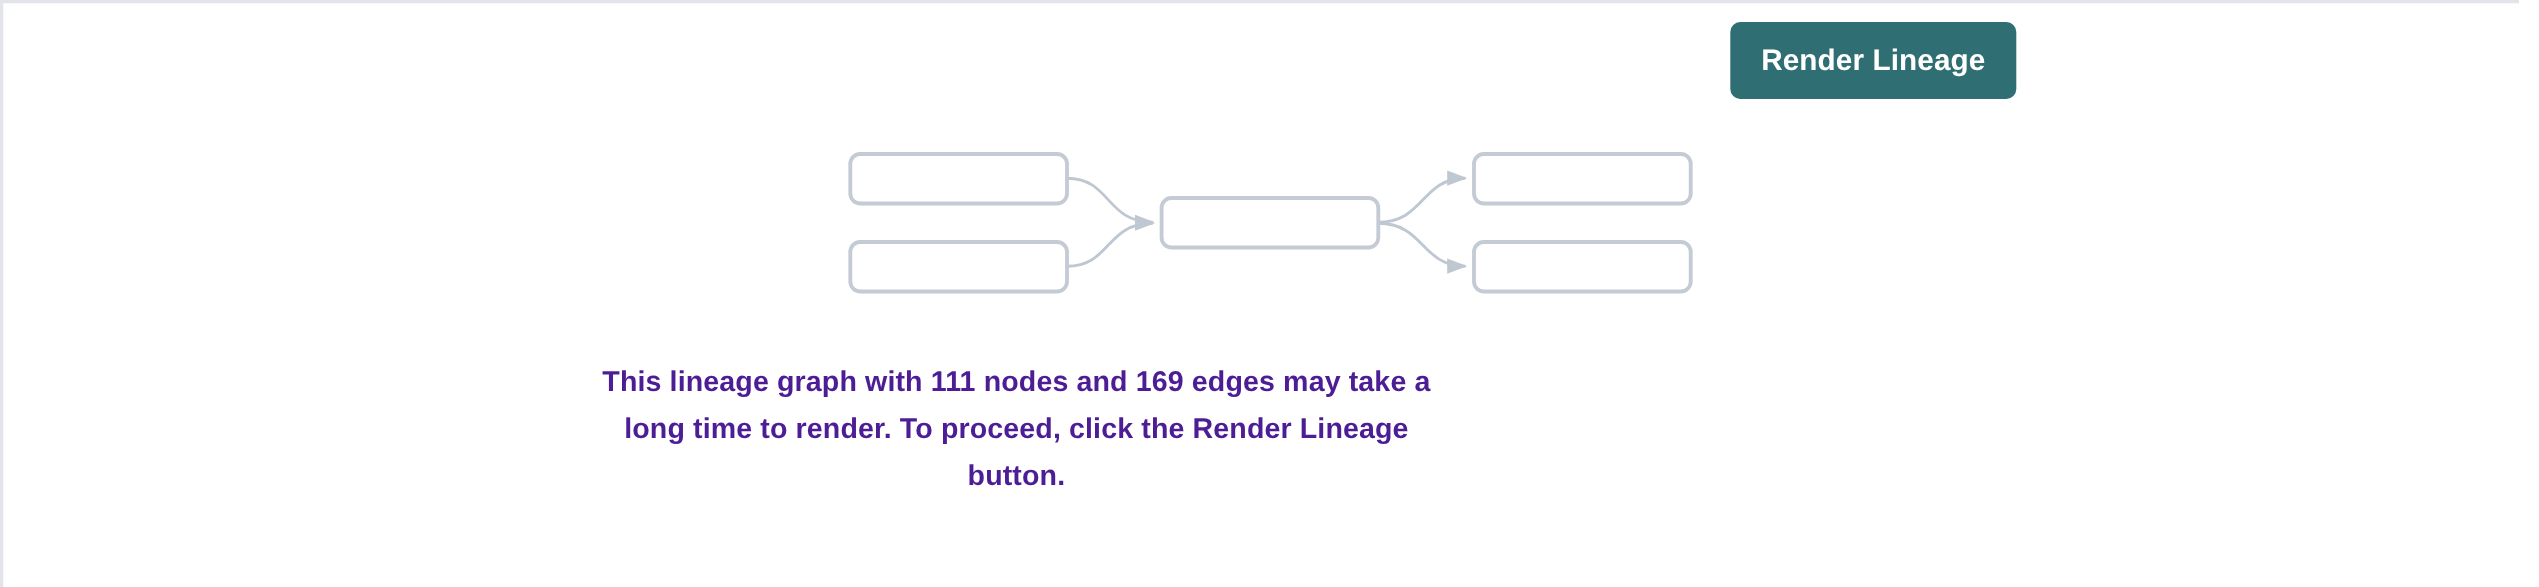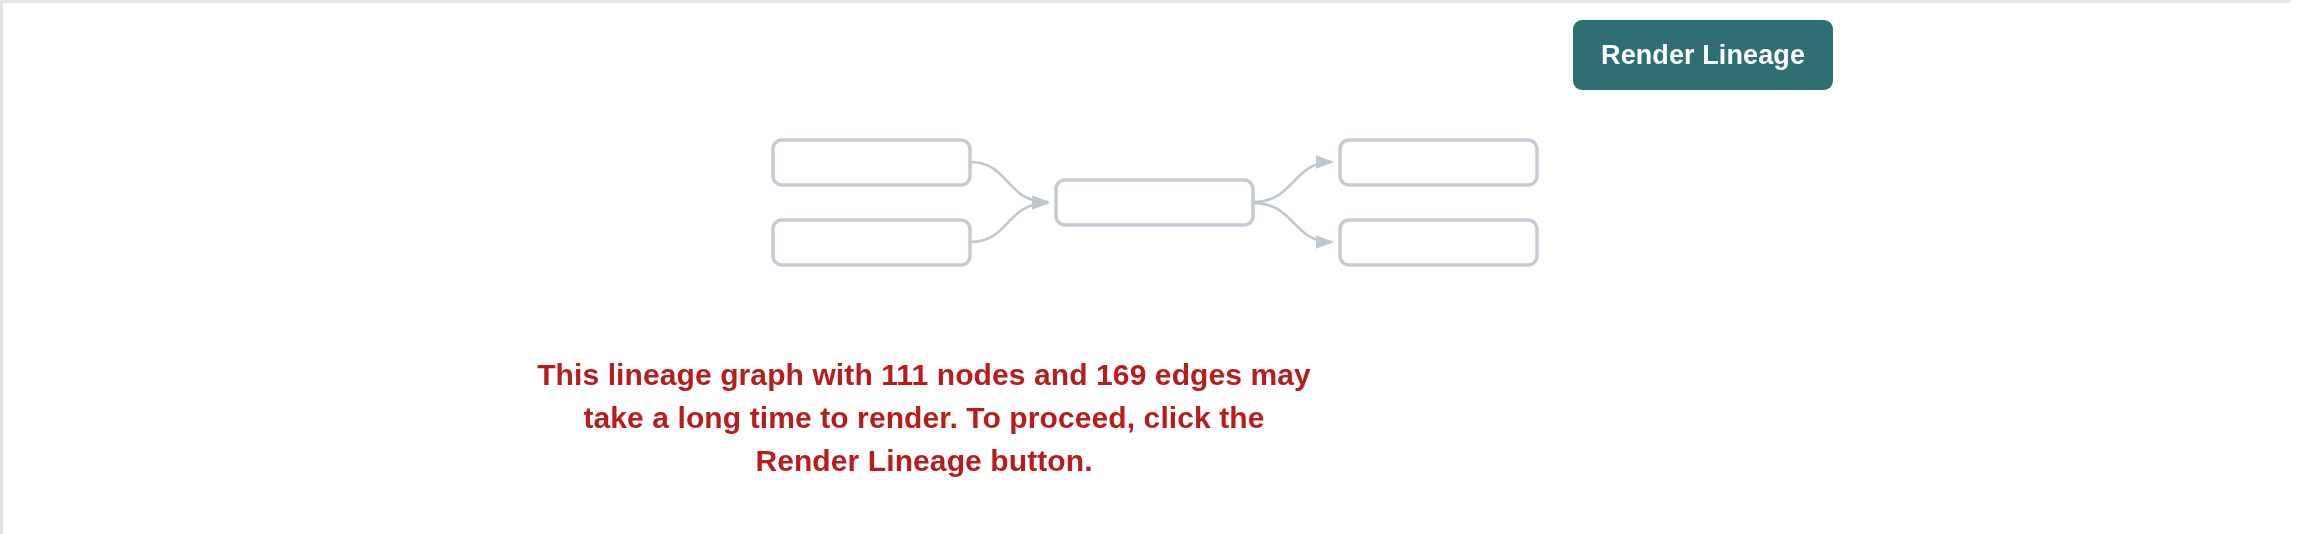--- a/index.html
+++ b/index.html
@@ -98,27 +98,26 @@
   }
 
   
   #lineage-message {
     position: absolute;
     left: 50%;
     transform: translateX(-50%);
     top: 325px;
     width: 790px;
     text-align: center;
-    color: #b91c1c;
+    color: #4c1d95;
     font-family: "Liberation Sans", sans-serif;
-    font-size: 30px;
+    font-size: 26px;
     font-weight: bold;
     line-height: 43px;
     letter-spacing: 0.1px;
-    margin-top: 28px;
   }
 </style>
 </head>
 <body>
 
 <div id="app-root">
 
   <div id="top-rule"></div>
   <div id="left-rule"></div>
 

